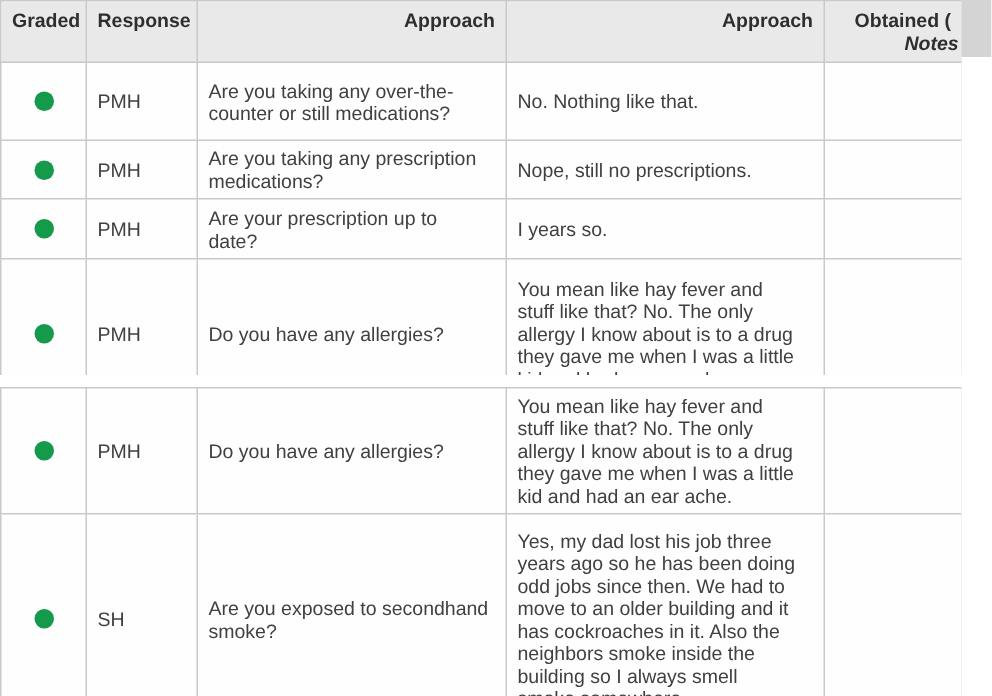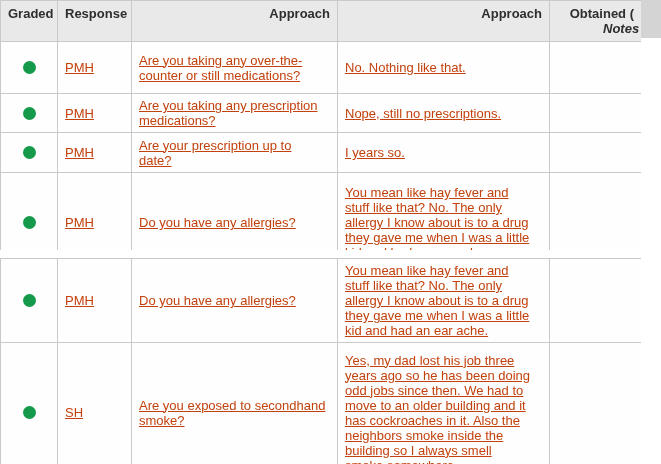--- a/index.html
+++ b/index.html
@@ -20,23 +20,22 @@
   col.c-obtained { width:92px; }
   th, td { border:1px solid #c9c9c9; overflow:hidden; }
   th {
     background:#e9e9e9; text-align:right; vertical-align:top;
     font-size:13px; font-weight:bold; color:#2e2e2e;
     padding:5px 7px; line-height:15px; white-space:pre-line;
   }
   th .hdr-line2 { font-style:italic; display:block;margin-left:46px; }
   td {
     vertical-align:middle; font-size:13px; line-height:15px;
-    padding:4px 7px; white-space:pre-line; color:#c2410c;
+    padding:4px 7px; white-space:pre-line; color:#404040;
     background:#fefefe;
-    text-decoration:underline;
   }
   tr.h-r1 { height:52px; }
   tr.h-r2 { height:38px; }
   tr.h-r3 { height:40px; }
   tr.h-r4 { height:100px; }
   tr.h-r5 { height:84px; }
   tr.h-r6 { height:140px; }
   .dot {
     display:block; width:13px; height:13px; border-radius:50%;
     background:#15994a; margin:0 auto;

